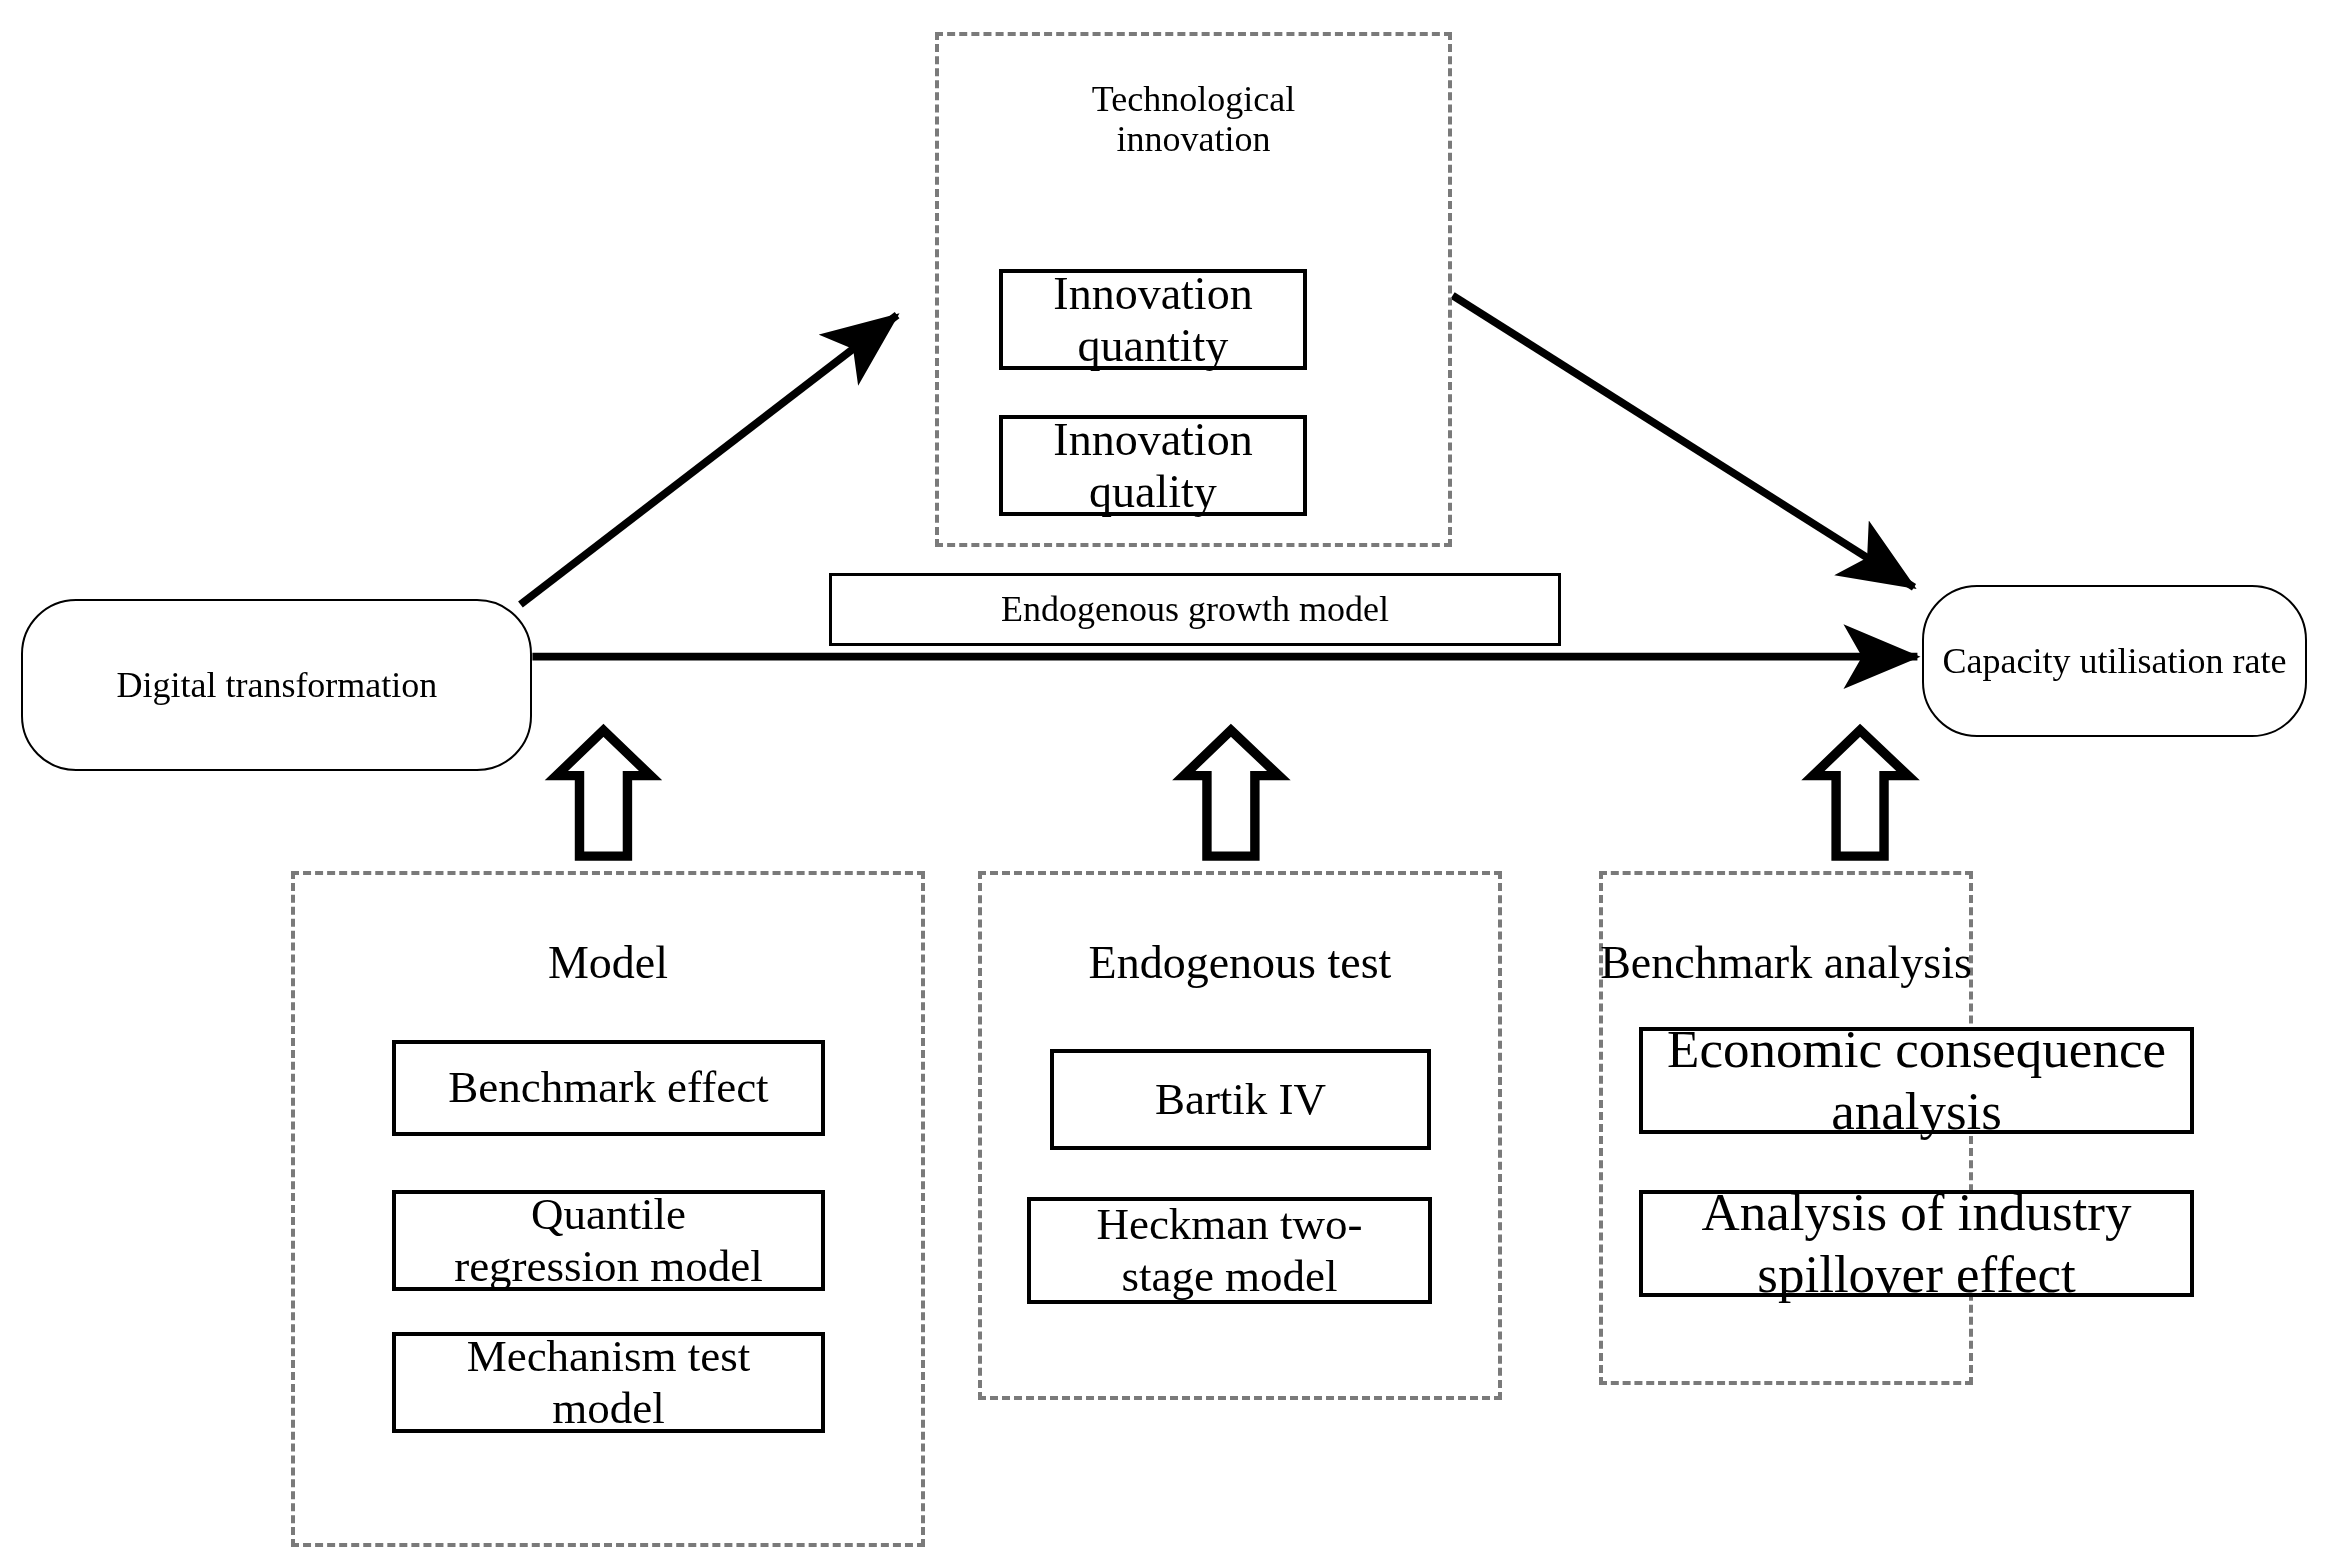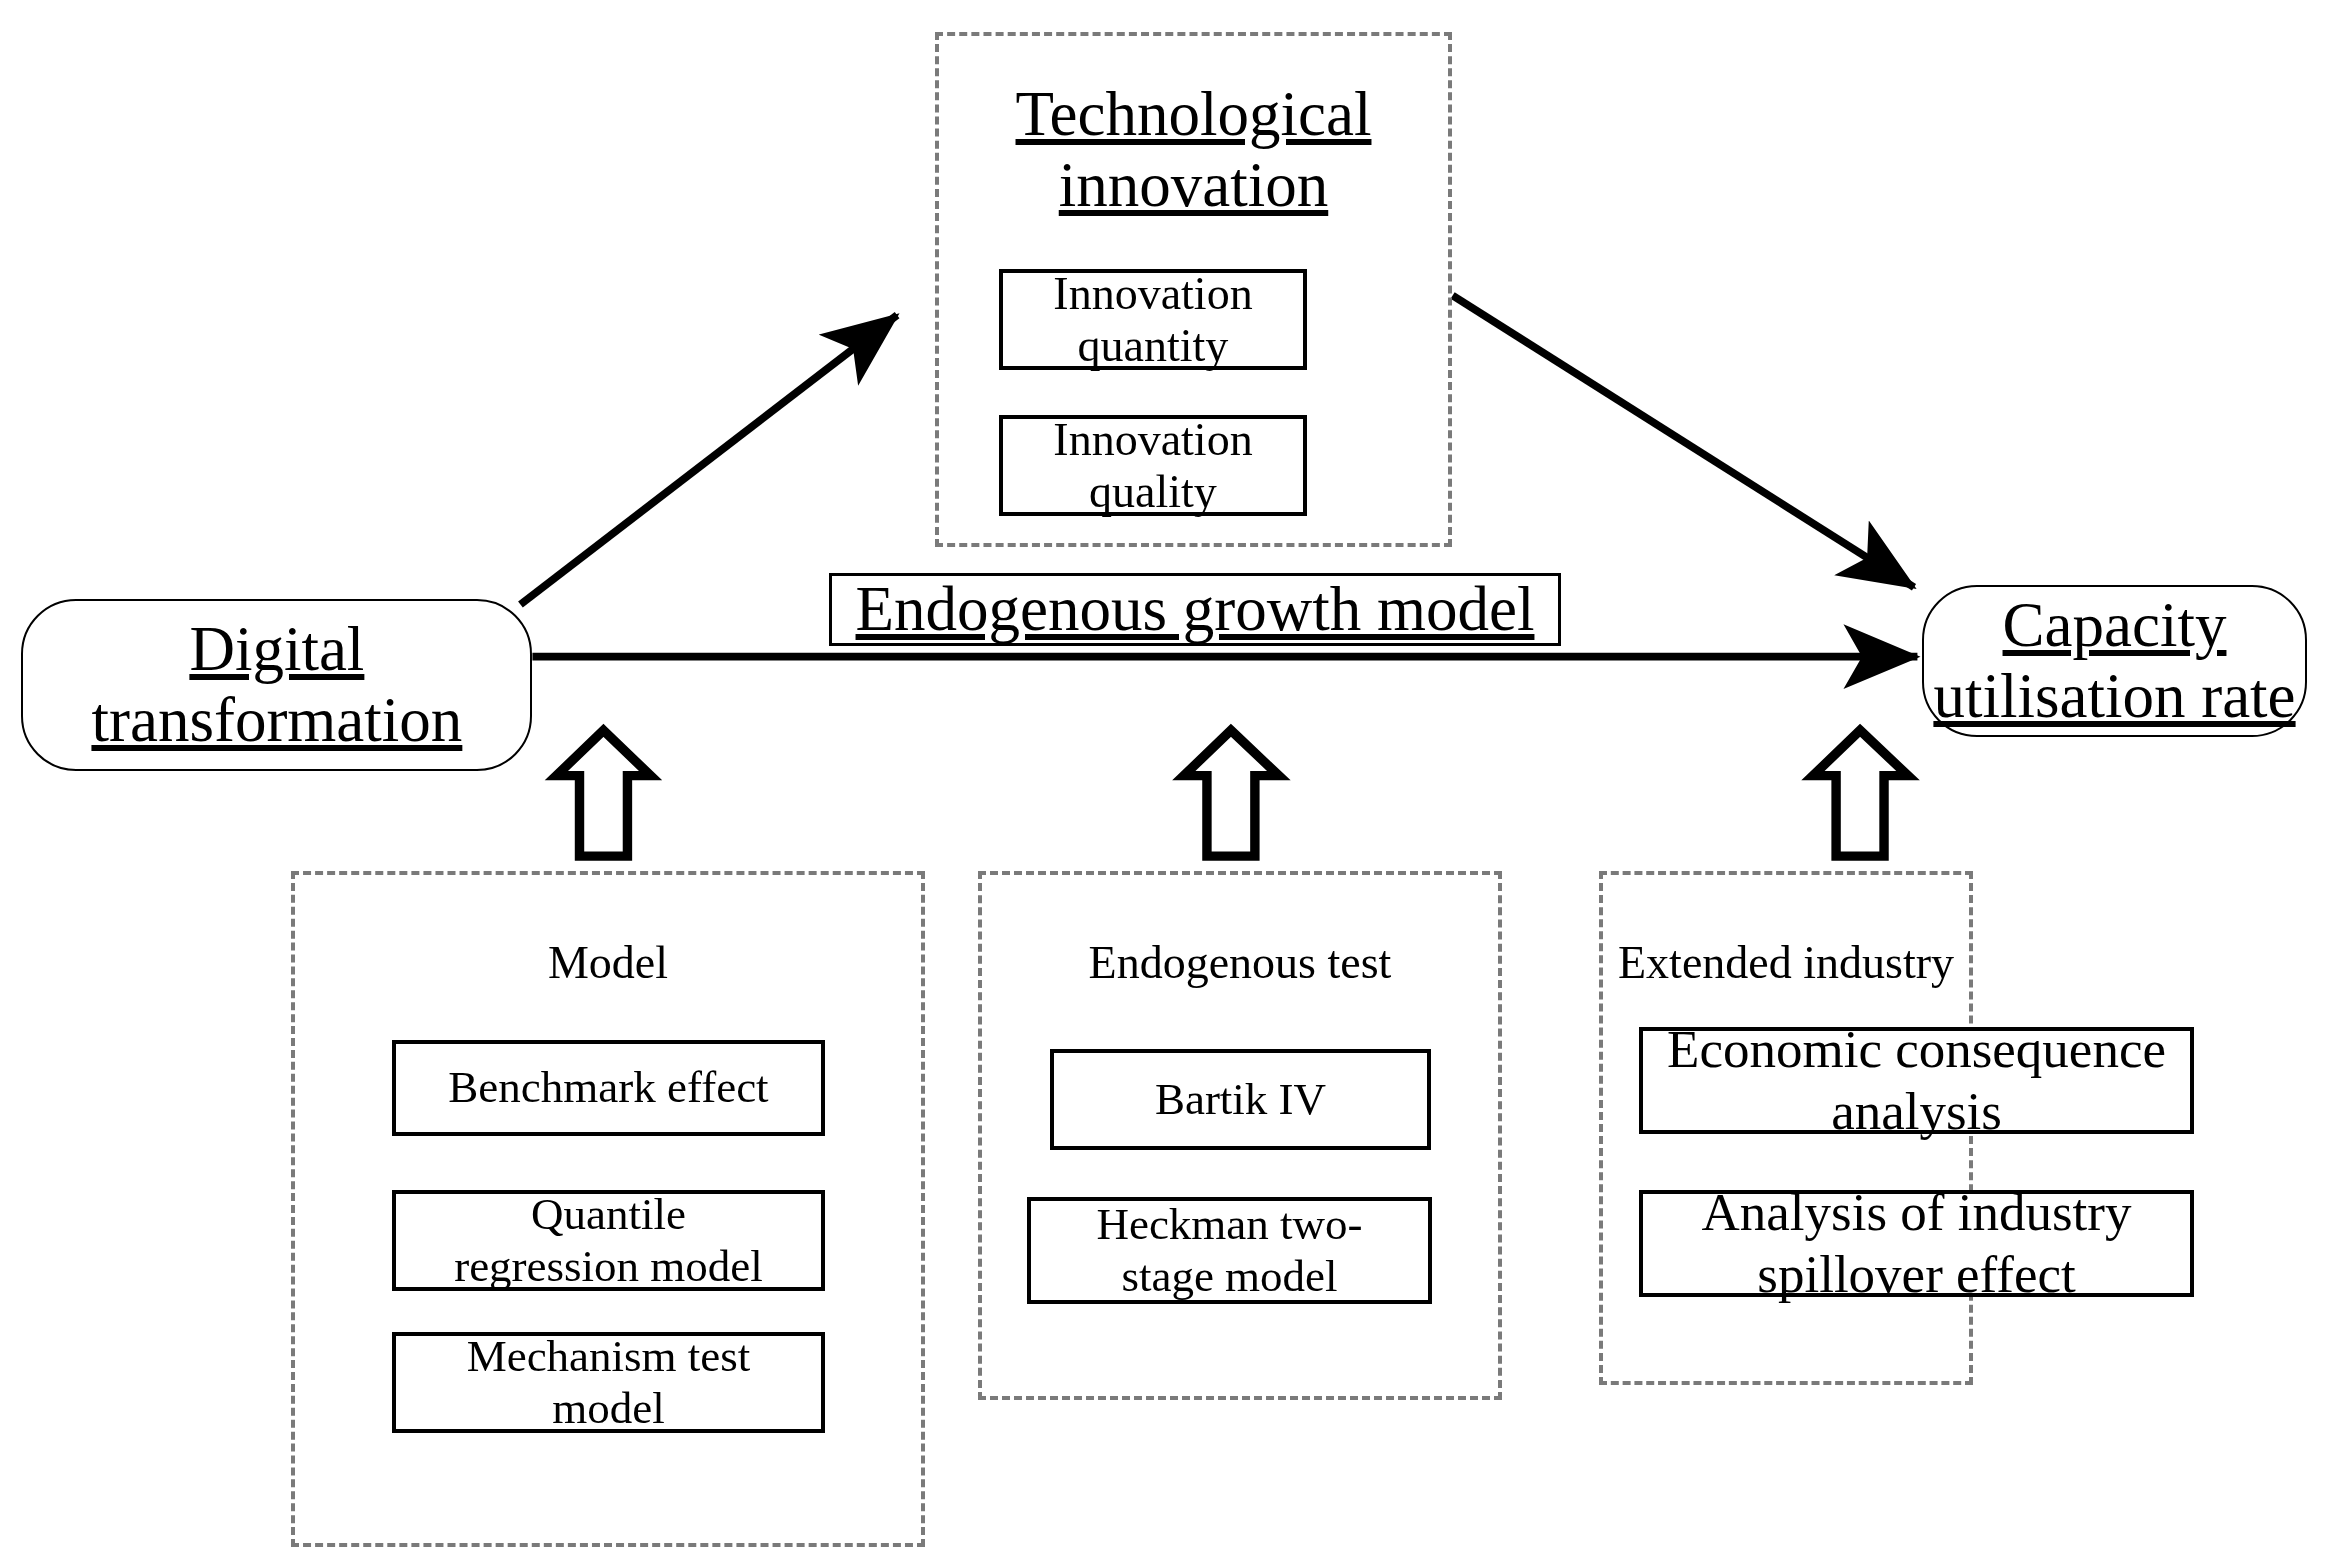--- a/index.html
+++ b/index.html
@@ -7,21 +7,21 @@
   #stage{position:relative;width:2330px;height:1565px;background:#fff;overflow:hidden;}
   svg.layer{position:absolute;left:0;top:0;width:2330px;height:1565px;pointer-events:none;}
 
   .node{position:absolute;box-sizing:border-box;display:flex;align-items:center;justify-content:center;text-align:center;background:#fff;}
   .rounded{border:2.6px solid #000;border-radius:55px;}
   .plain{border:4.3px solid #000;}
   .thinplain{border:3.4px solid #000;}
   .dashgroup{position:absolute;box-sizing:border-box;border:4.3px dashed #7a7a7a;background:transparent;}
   .grouptitle{position:absolute;text-align:center;}
 
-  .t58{font-size:63px;line-height:1.12;text-decoration:underline;}
+  .t58{font-size:36px;line-height:1.12;}
   .t54{font-size:46px;line-height:1.12;}
   .t52{font-size:45px;line-height:1.14;}
   .t50{font-size:53px;line-height:1.16;}
 </style>
 </head>
 <body>
 
 <div id="stage">
 
   <svg class="layer" viewBox="0 0 2722 1828">
@@ -104,21 +104,21 @@
   </div>
 
   <div class="node plain t52" style="left:1027px;top:1197px;width:405px;height:107px;flex-direction:column;">
     <span>Heckman two-</span>
     <span>stage model</span>
   </div>
 
   <div class="dashgroup" style="left:1599px;top:871px;width:374px;height:514px;"></div>
 
   <div class="grouptitle t54" style="left:1599px;top:937px;width:374px;">
-    <span>Extended industry</span>
+    <span>Benchmark analysis</span>
   </div>
 
   <div class="node plain t50" style="left:1639px;top:1027px;width:555px;height:107px;flex-direction:column;">
     <span>Economic consequence</span>
     <span>analysis</span>
   </div>
 
   <div class="node plain t50" style="left:1639px;top:1190px;width:555px;height:107px;flex-direction:column;">
     <span>Analysis of industry</span>
     <span>spillover effect</span>

